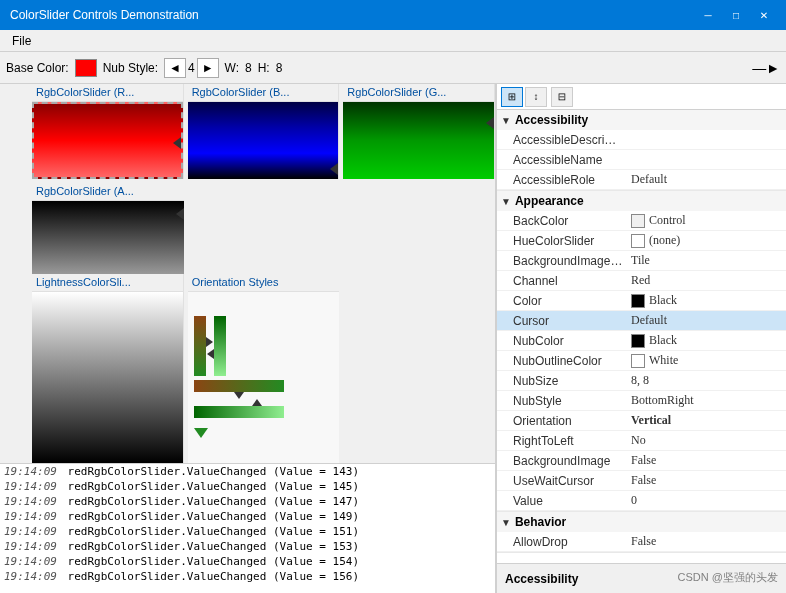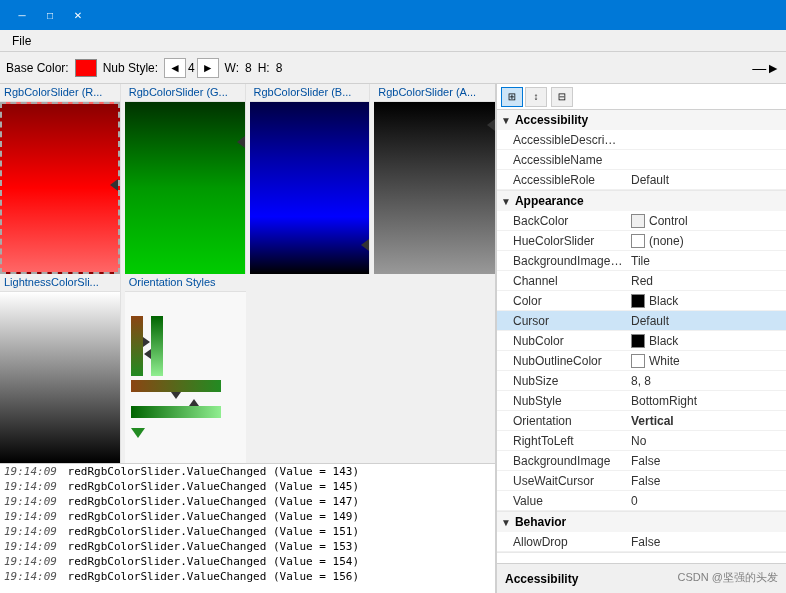--- a/index.html
+++ b/index.html
@@ -74,23 +74,24 @@
       border-right: 1px solid #d0d0d0;
     }
 
     .sliders-area {
       flex: 1;
       overflow: hidden;
     }
 
     .slider-grid {
       display: grid;
-      grid-template-columns: repeat(4, 1fr);
+      grid-template-columns: repeat(3, 1fr);
       gap: 4px;
       height: 100%;
+      margin-left: 32px;
     }
 
     .slider-col {
       border-right: 1px solid #e0e0e0;
       display: flex;
       flex-direction: column;
     }
     .slider-col:last-child { border-right: none; }
 
     .slider-header {
@@ -279,20 +280,21 @@
     }
 
     .props-value {
       flex: 1;
       padding: 2px 4px;
       color: #333;
       font-size: 12px;
       display: flex;
       align-items: center;
       gap: 4px;
+      font-family: Liberation Serif, serif;
     }
 
     .color-swatch {
       width: 14px;
       height: 14px;
       border: 1px solid #888;
       display: inline-block;
       flex-shrink: 0;
     }
 
@@ -304,20 +306,21 @@
       align-items: center;
       padding: 0 8px;
       font-weight: bold;
       font-size: 12px;
     }
   </style>
 </head>
 <body>
 
 <div class="title-bar">
+  <span>ColorSlider Controls Demonstration</span>
   <div class="title-bar-controls">
     <button class="title-bar-btn">─</button>
     <button class="title-bar-btn">□</button>
     <button class="title-bar-btn close">✕</button>
   </div>
 </div>
 
 <div class="menu-bar">
   <span class="menu-item">File</span>
 </div>
@@ -345,27 +348,27 @@
     <div class="sliders-area">
 
       <div class="slider-grid" style="height:50%;">
 
         <div class="slider-col">
           <div class="slider-header">RgbColorSlider (R...</div>
           <div class="slider-canvas slider-red"></div>
         </div>
 
         <div class="slider-col">
+          <div class="slider-header">RgbColorSlider (B...</div>
+          <div class="slider-canvas slider-blue"></div>
+        </div>
+
+        <div class="slider-col">
           <div class="slider-header">RgbColorSlider (G...</div>
           <div class="slider-canvas slider-green"></div>
-        </div>
-
-        <div class="slider-col">
-          <div class="slider-header">RgbColorSlider (B...</div>
-          <div class="slider-canvas slider-blue"></div>
         </div>
 
         <div class="slider-col">
           <div class="slider-header">RgbColorSlider (A...</div>
           <div class="slider-canvas slider-alpha"></div>
         </div>
       </div>
 
       <div class="slider-grid" style="height:50%;">
 

